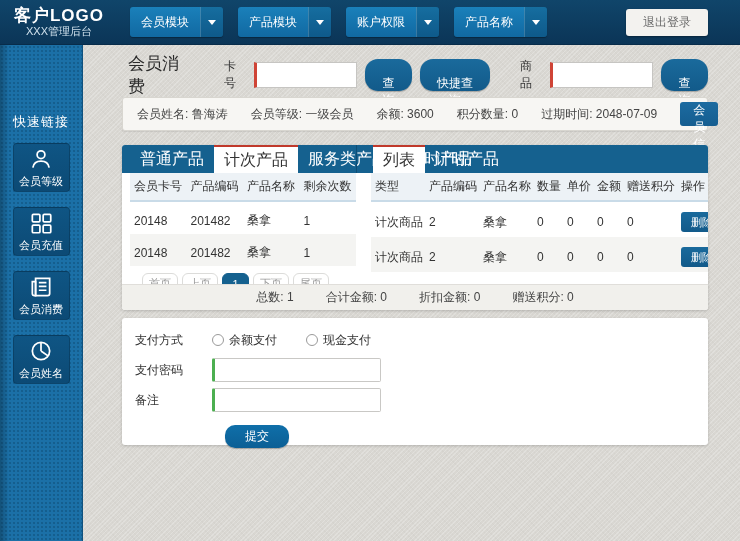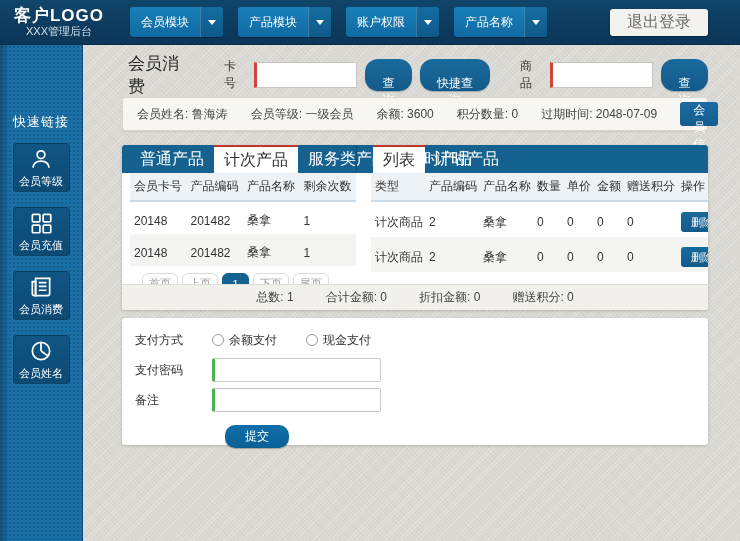--- a/index.html
+++ b/index.html
@@ -32,21 +32,21 @@
   }
   .nav-btn .nav-label { padding:0 11px; line-height:30px; }
   .nav-btn .nav-caret-box {
     display:flex; align-items:center; padding:0 7px;
     background:rgba(0,0,0,.14); border-left:1px solid rgba(255,255,255,.18);
     border-radius:0 3px 3px 0;
   }
   .caret { width:0; height:0; border-left:4px solid transparent; border-right:4px solid transparent; border-top:5px solid #fff; }
   .logout-btn {
     margin-left:auto; margin-right:32px; height:27px; padding:0 17px;
-    background:#f3f2ef; color:#6b6b6b; border:none; border-radius:3px; font-size:16px;
+    background:#f3f2ef; color:#6b6b6b; border:none; border-radius:3px; font-size:12px;
     box-shadow:0 1px 2px rgba(0,0,0,.35); cursor:pointer;
   }
 
   
   .sidebar {
     position:absolute; left:0; top:45px; width:83px; height:496px;
     background-color:#1b70a7;
     background-image:
       radial-gradient(rgba(6,48,78,.28) 1px, transparent 1px),
       linear-gradient(90deg, rgba(0,0,0,.28) 0, rgba(0,0,0,0) 9px);

